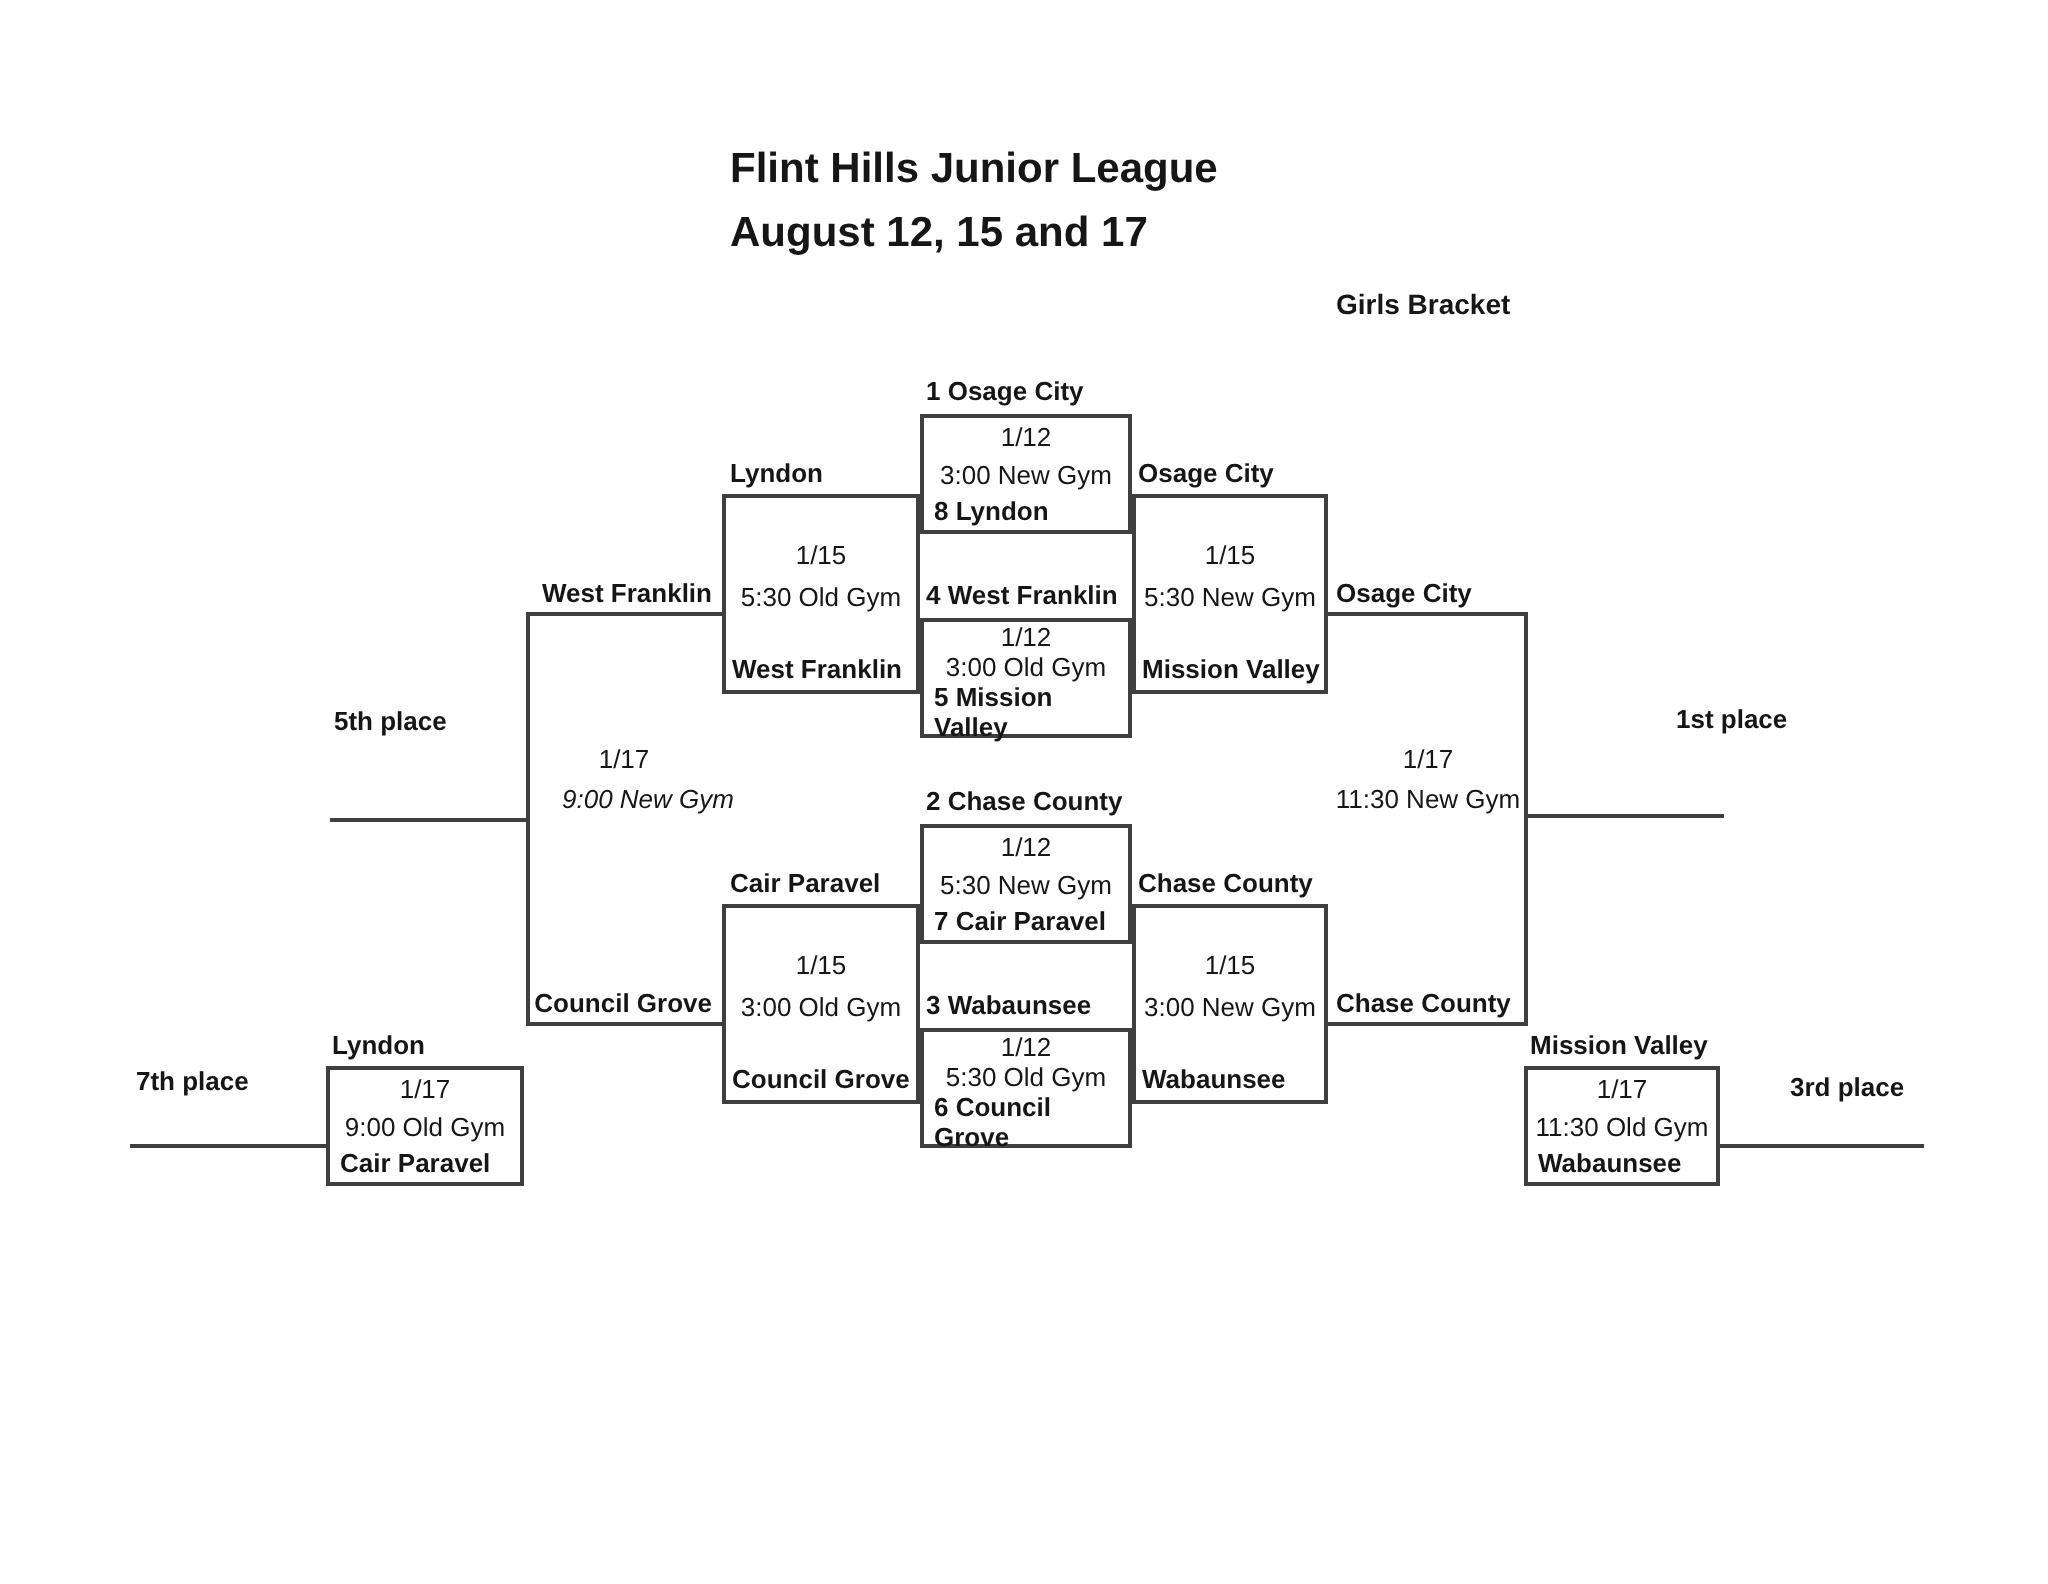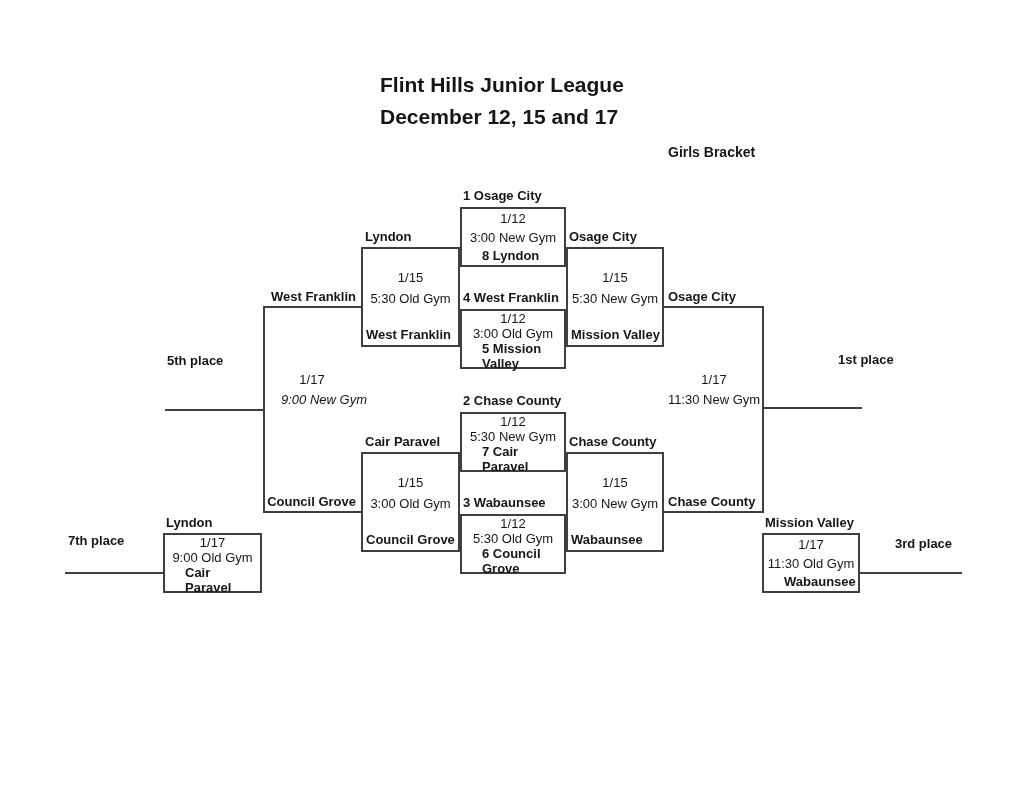--- a/index.html
+++ b/index.html
@@ -11,21 +11,21 @@
   .page{
     position:relative;
     width:1024px;height:792px;
     background:var(--background);
     font-family:"Liberation Sans","DejaVu Sans",sans-serif;
     color:var(--text);
     overflow:hidden;
   }
   .abs{position:absolute;}
   .title{
-    font-size:21px;font-weight:bold;line-height:32px;white-space:nowrap;margin-left:15px;
+    font-size:21px;font-weight:bold;line-height:32px;white-space:nowrap;
   }
   .subtitle{
     font-size:14px;font-weight:bold;white-space:nowrap;
   }
   .lbl{
     font-size:13px;font-weight:bold;line-height:16px;white-space:nowrap;
   }
   .plain{
     font-size:13px;font-weight:normal;line-height:16px;white-space:nowrap;
   }
@@ -33,21 +33,21 @@
     border:2px solid var(--line);
     background:var(--background);
     box-sizing:border-box;
     display:flex;flex-direction:column;
   }
   .box3 .row{
     flex:1;display:flex;align-items:center;justify-content:center;
     font-size:13px;font-weight:normal;
   }
   .box3 .row.team{
-    justify-content:flex-start;padding-left:20px;font-weight:bold;
+    justify-content:flex-start;padding-left:5px;font-weight:bold;
   }
   .gamebox{
     border:2px solid var(--line);
     background:var(--background);
     box-sizing:border-box;
     position:absolute;
   }
   .gamebox .date{
     position:absolute;top:21px;left:0;right:0;text-align:center;
     font-size:13px;font-weight:normal;line-height:16px;
@@ -64,21 +64,21 @@
   .ctr{text-align:center;}
   .rgt{text-align:right;}
 </style>
 </head>
 <body>
 
 <div class="page">
 
   <div class="abs title" style="left:365px;top:69px;">
     <div>Flint Hills Junior League</div>
-    <div>December 12, 15 and 17</div>
+    <div>August 12, 15 and 17</div>
   </div>
   <div class="abs subtitle" style="left:668px;top:144px;">Girls Bracket</div>
 
   <div class="abs lbl" style="left:463px;top:188px;">1 Osage City</div>
   <div class="abs box3" style="left:460px;top:207px;width:106px;height:60px;">
     <div class="row">1/12</div>
     <div class="row">3:00 New Gym</div>
     <div class="row team">8 Lyndon</div>
   </div>
 

